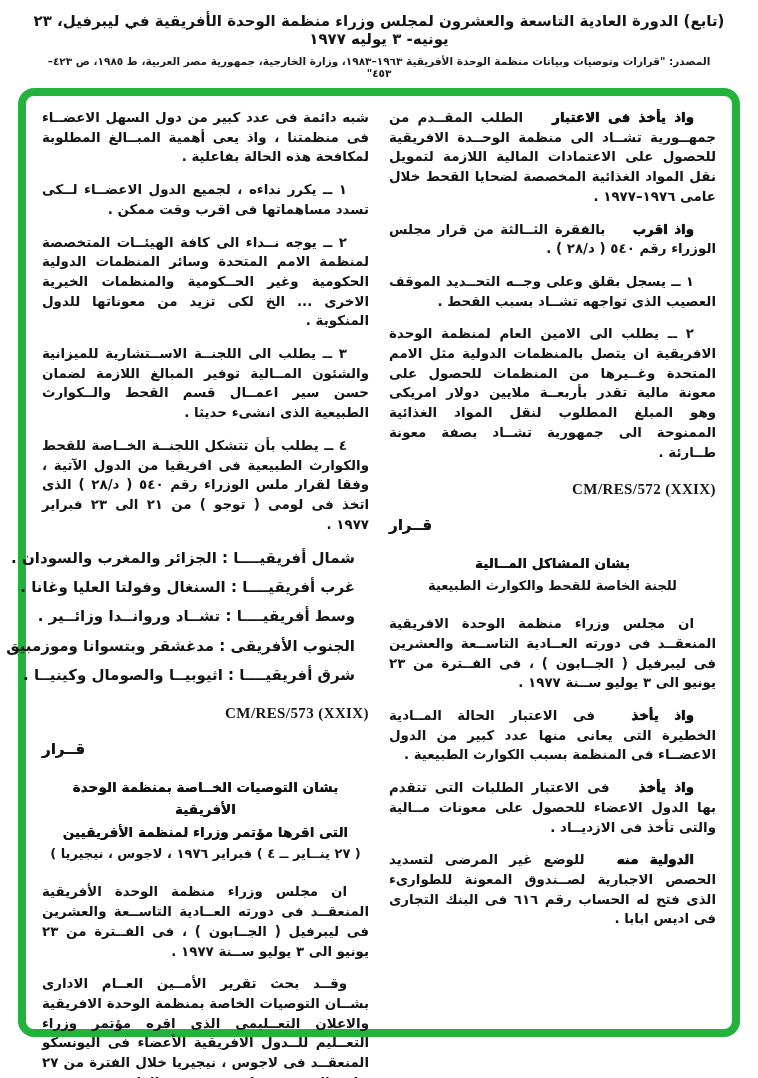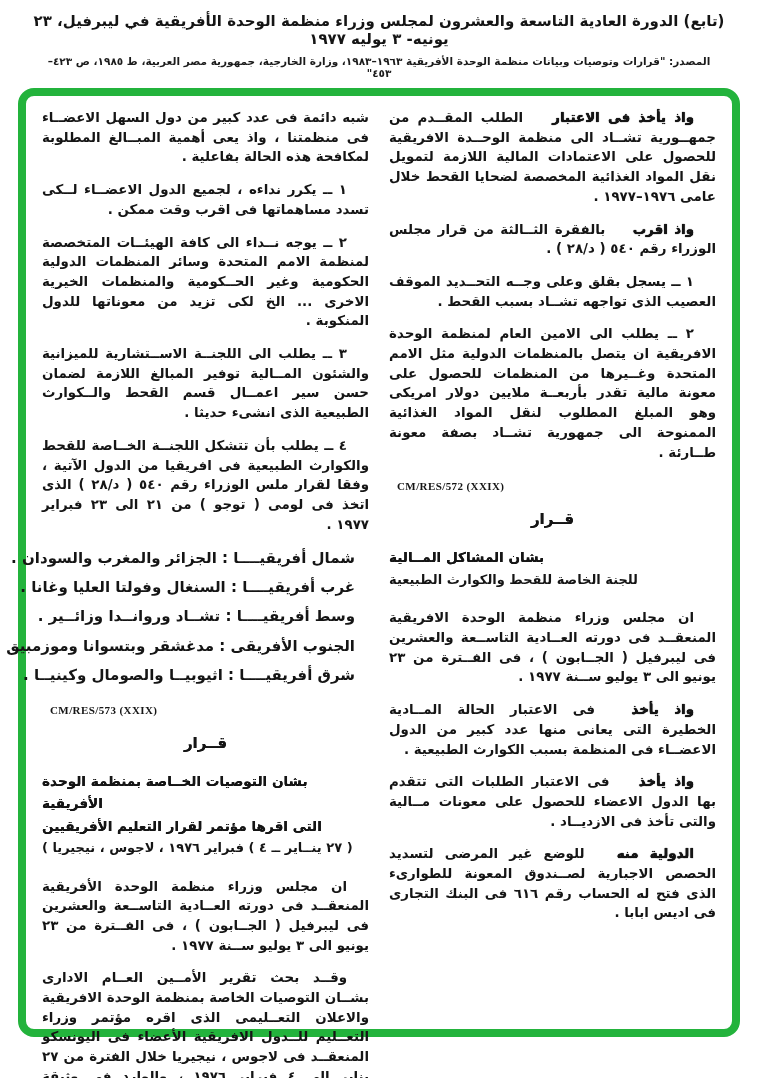--- a/index.html
+++ b/index.html
@@ -17,25 +17,25 @@
     border:8px solid var(--green,#23b33c);border-radius:16px;background:#fff;
     padding:12px 16px 0 16px;
   }
   
   .cols{display:flex;direction:rtl;gap:20px;height:100%;}
   .col{flex:1;min-width:0;direction:rtl;text-align:justify;font-size:13.4px;line-height:1.47;font-weight:bold;}
   .col p.body{margin:0 0 13px 0;text-indent:22px;}
   .col p.body.noindent{text-indent:0;}
   .lead{text-shadow:0 0 0.7px #000,0 0 0.7px #000;margin-left:21px;}
   .ref{
-    direction:ltr;text-align:left;font-family:"Liberation Serif",serif;
-    font-size:11px;font-weight:bold;letter-spacing:0.4px;margin:16px 0 10px 0;padding-left:8px;
+    direction:ltr;text-align:right;font-family:"Liberation Serif",serif;
+    font-size:15px;font-weight:bold;letter-spacing:0.4px;margin:16px 0 10px 0;padding-left:8px;
   }
-  .title{text-align:center;font-weight:bold;font-size:15px;margin:14px 0 16px 0;text-shadow:0 0 0.6px #000;}
-  .subtitle{text-align:left;font-weight:bold;margin:12px 0 18px 0;}
+  .title{text-align:left;font-weight:bold;font-size:15px;margin:14px 0 16px 0;text-shadow:0 0 0.6px #000;}
+  .subtitle{text-align:center;font-weight:bold;margin:12px 0 18px 0;}
   .subtitle-line{font-size:13.6px;line-height:1.65;text-shadow:0 0 0.5px #000;}
   .subtitle-line:last-child{text-shadow:none;font-size:13px;}
   .regions{margin:4px 0 16px 0;padding-right:14px;}
   .region-line{margin-bottom:7px;white-space:nowrap;font-size:15px;}
   
   .footer{position:absolute;bottom:12px;left:0;width:758px;text-align:right;padding-left:20px;}
   .page-number{font-size:14px;font-weight:bold;letter-spacing:2px;}
 </style>
 </head>
 <body style="color: rgb(21, 21, 21); background: rgb(255, 255, 255);">
@@ -73,21 +73,21 @@
           <div class="region-line">شمال أفريقيــــا :  الجزائر والمغرب والسودان .</div>
           <div class="region-line">غرب أفريقيــــا :  السنغال وفولتا العليا وغانا .</div>
           <div class="region-line">وسط أفريقيــــا :  تشــاد وروانــدا وزائــير .</div>
           <div class="region-line">الجنوب الأفريقى :  مدغشقر وبتسوانا وموزمبيق .</div>
           <div class="region-line">شرق أفريقيــــا :  اثيوبيــا والصومال وكينيــا .</div>
         </div>
         <div class="ref">CM/RES/573 (XXIX)</div>
         <div class="title">قــرار</div>
         <div class="subtitle">
           <div class="subtitle-line">بشان التوصيات الخــاصة بمنظمة الوحدة الأفريقية</div>
-          <div class="subtitle-line">التى اقرها مؤتمر لقرار التعليم الأفريقيين</div>
+          <div class="subtitle-line">التى اقرها مؤتمر وزراء لمنظمة الأفريقيين</div>
           <div class="subtitle-line">( ٢٧ ينــاير ــ ٤ ) فبراير ١٩٧٦ ، لاجوس ، نيجيريا )</div>
         </div>
         <p class="body">ان مجلس وزراء منظمة الوحدة الأفريقية المنعقــد فى دورته العــادية التاســعة والعشرين فى ليبرفيل ( الجــابون ) ، فى الفــترة من ٢٣ يونيو الى ٣ يوليو ســنة ١٩٧٧ .</p>
         <p class="body">وقــد بحث تقرير الأمــين العــام الادارى بشــان التوصيات الخاصة بمنظمة الوحدة الافريقية والاعلان التعــليمى الذى اقره مؤتمر وزراء التعــليم للــدول الافريقية الأعضاء فى اليونسكو المنعقــد فى لاجوس ، نيجيريا خلال الفترة من ٢٧ يناير الى ٤ فبراير ١٩٧٦ ، والوارد فى وثيقة مجلس الوزراء رقم ٨٢٥ ( د/٢٩ ) .-</p>
       </div>
   </div>
 </div>
 
 <div class="footer">
   <span class="page-number">١٩</span>

